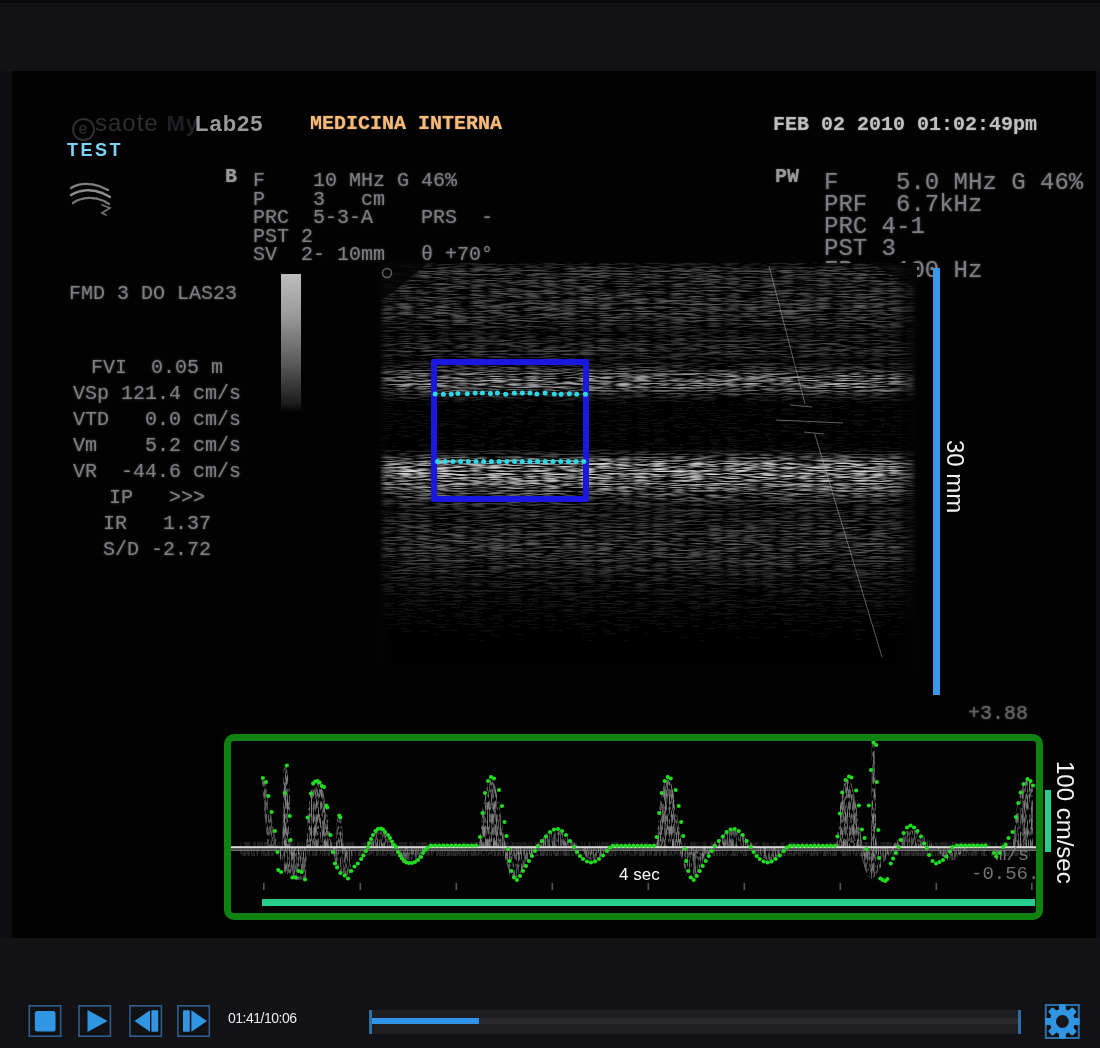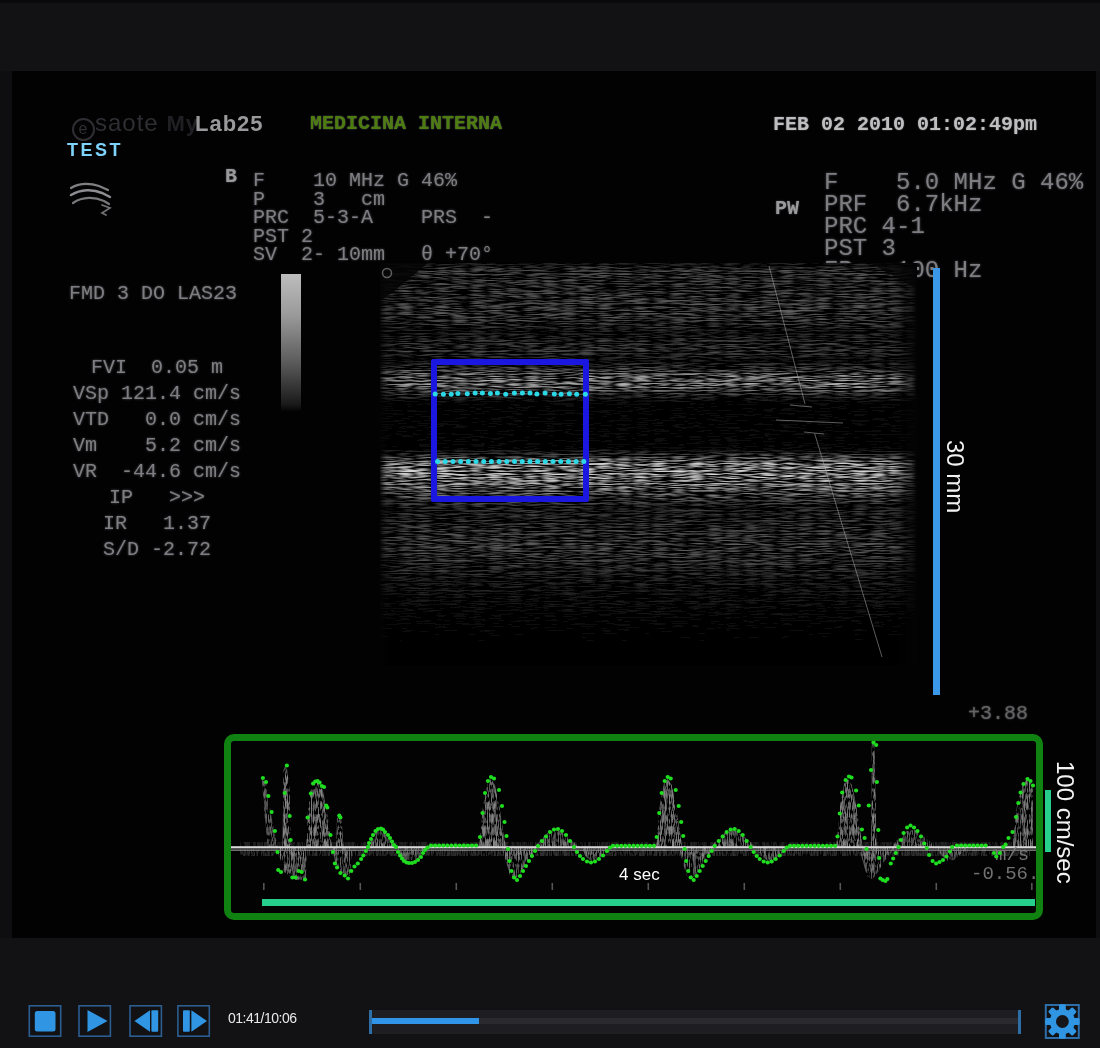--- a/index.html
+++ b/index.html
@@ -13,40 +13,40 @@
 <div class="abs" style="left:0;top:0;width:1100px;height:3px;background:#0a0a0c"></div>
 <div class="abs scr"></div>
 <div class="abs" style="left:0;top:71px;width:12px;height:867px;background:#0e0e10"></div>
 <div class="abs" style="left:1096px;top:71px;width:4px;height:867px;background:#0e0e10"></div>
 
 <div class="abs" style="left:72px;top:109px;width:220px;height:32px;color:#2f2f33;font-size:24px;letter-spacing:1px;">
   <span style="display:inline-block;width:19px;height:19px;border:2px solid #2f2f33;border-radius:50%;line-height:17px;text-align:center;font-size:16px;vertical-align:-3px;">e</span>saote
   <span style="color:#202024;font-size:22px;font-weight:bold;">My</span><span style="color:#99999b;font-size:22px;font-weight:bold;margin-left:-4px;">Lab25</span>
 </div>
 <div class="abs" style="left:67px;top:140px;color:#7dd3fc;font-size:18px;font-weight:bold;letter-spacing:2.5px;">TEST</div>
-<div class="abs mono" style="left:310px;top:112px;color:#4d7c0f;font-size:20px;font-weight:bold;text-shadow:0 0 1.5px rgba(170,170,172,.7);">MEDICINA INTERNA</div>
+<div class="abs mono" style="left:310px;top:112px;color:#fdba74;font-size:20px;font-weight:bold;text-shadow:0 0 1.5px rgba(170,170,172,.7);">MEDICINA INTERNA</div>
 <div class="abs mono" style="left:773px;top:113px;color:#bebec0;font-size:20px;font-weight:bold;text-shadow:0 0 1.5px rgba(170,170,172,.7);">FEB 02 2010 01:02:49pm</div>
 
 <svg class="abs" style="left:68px;top:179px" width="46" height="40" viewBox="0 0 46 40">
   <g fill="none" stroke="#96969a" stroke-linecap="round">
     <path d="M3 9 C11 4 22 4 31 7 L40 11" stroke-width="2.3" opacity="0.85"></path>
     <path d="M3 16 C13 10 25 10 34 14 L42 18" stroke-width="2.5" opacity="0.95"></path>
     <path d="M5 24 C15 17 27 18 36 22 L41 25" stroke-width="2.2" opacity="0.8"></path>
     <path d="M34 26 L42 29 L34 34 L38 36" stroke-width="1.7" opacity="0.75"></path>
   </g>
 </svg>
 
 <div class="abs mono" style="left:225px;top:165px;color:#9a9a9c;font-size:20px;font-weight:bold;text-shadow:0 0 2px rgba(130,130,132,.7);">B</div>
 <pre class="abs blurt" style="left:249px;top:168px;font-size:20px;line-height:18.6px;">F    10 MHz G 46%
 P    3   cm
 PRC  5-3-A    PRS  -
 PST 2
 SV  2- 10mm   θ +70°</pre>
 
-<div class="abs mono" style="left:775px;top:165px;color:#9a9a9c;font-size:20px;font-weight:bold;text-shadow:0 0 2px rgba(130,130,132,.7);margin-top:32px;">PW</div>
+<div class="abs mono" style="left:775px;top:165px;color:#9a9a9c;font-size:20px;font-weight:bold;text-shadow:0 0 2px rgba(130,130,132,.7);">PW</div>
 <pre class="abs blurt" style="left:820px;top:168px;font-size:24px;line-height:22px;">F    5.0 MHz G 46%
 PRF  6.7kHz
 PRC 4-1
 PST 3
 FP   100 Hz</pre>
 
 <div class="abs mono blurt" style="left:69px;top:282px;font-size:20px;">FMD 3 DO LAS23</div>
 <pre class="abs blurt" style="left:69px;top:351px;font-size:20px;line-height:26px;text-align:center;">FVI  0.05 m
 VSp 121.4 cm/s
 VTD   0.0 cm/s

